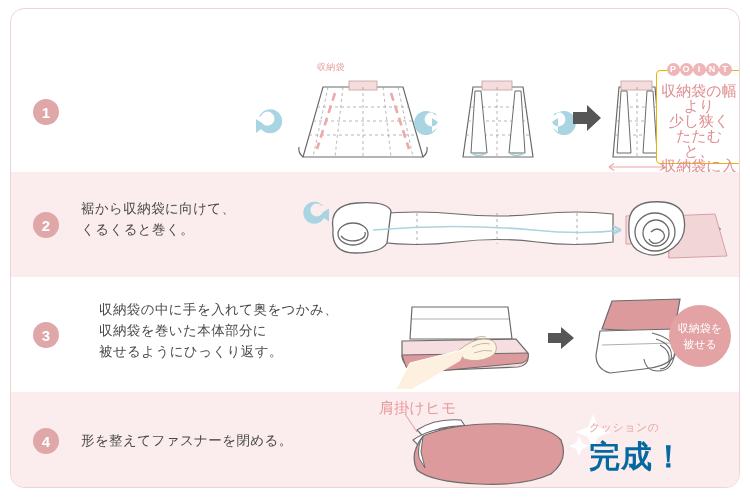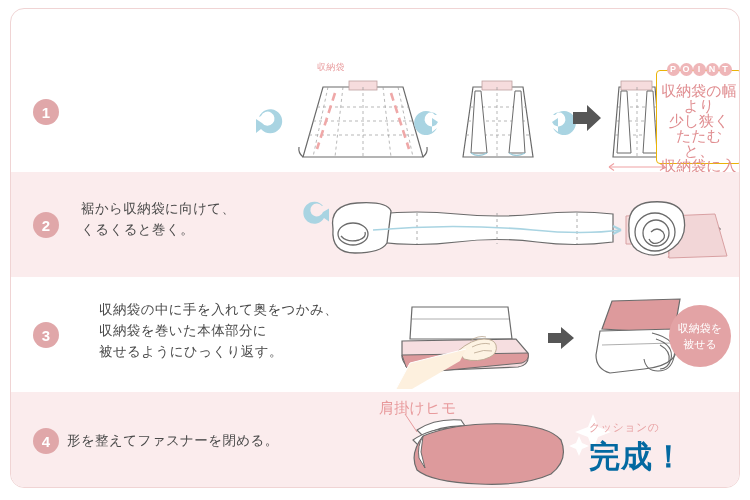--- a/index.html
+++ b/index.html
@@ -362,21 +362,21 @@
         </g>
       </g>
     </svg>
 
     <div class="circle-badge" style="left:658px; top:28px;">収納袋を
 被せる</div>
   </div>
 
   <div class="row pink row4">
     <div class="step-num" style="left:22px; top:36px;">4</div>
-    <div class="step-text" style="left:56px; top:38px;">形を整えてファスナーを閉める。</div>
+    <div class="step-text" style="left:70px; top:38px;">形を整えてファスナーを閉める。</div>
 
     <div class="label-pink" style="left:368px; top:7px; font-size:15px;">肩掛けヒモ</div>
 
     <svg style="position:absolute; left:360px; top:10px;" width="260" height="82" viewBox="0 0 260 82">
       <path d="M34 12 L46 30" stroke="#e89a9c" stroke-width="1" fill="none"></path>
       <g fill="#ffffff" stroke="#6b6b6b" stroke-width="1.1">
         <path d="M46 28 q18 -12 44 -10 l4 6 q-24 -1 -42 10 z"></path>
         <path d="M42 38 q18 -13 46 -12 l3 6 q-26 -1 -44 11 z"></path>
       </g>
       <g fill="#dd9a9c" stroke="#6b6b6b" stroke-width="1.2">

